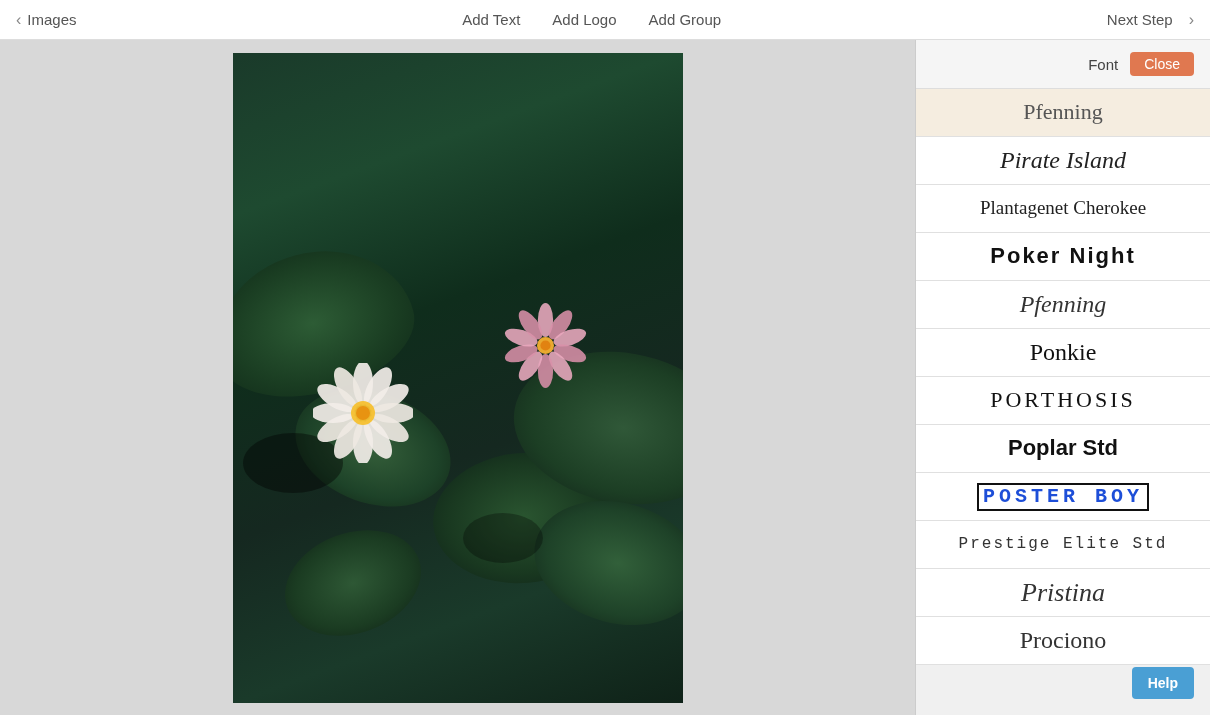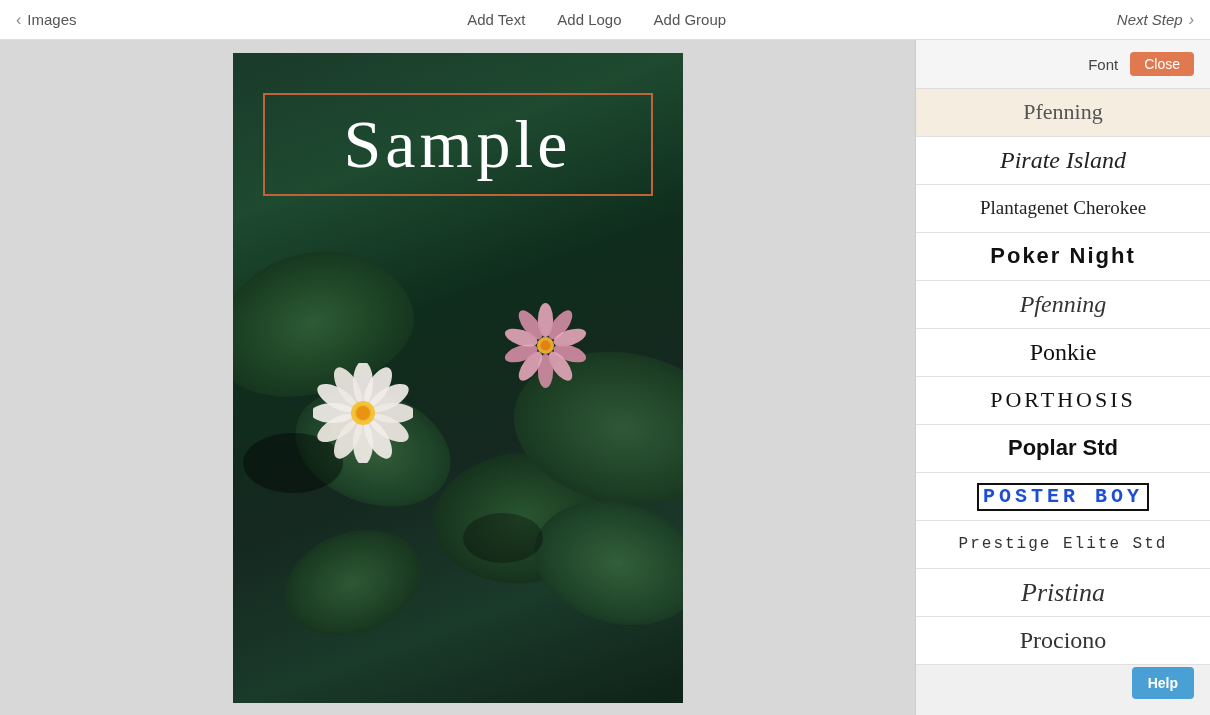--- a/index.html
+++ b/index.html
@@ -44,25 +44,24 @@
     }
     .nav-center a {
       color: #555;
       text-decoration: none;
       font-size: 15px;
       cursor: pointer;
     }
     .nav-right {
       display: flex;
       align-items: center;
-      gap: 6px;
+      gap: 16px;
       cursor: pointer;
       color: #555;
       font-size: 15px;
-      font-style: italic;
     }
     .nav-right .chevron-right {
       font-size: 16px;
       color: #888;
     }
 
     
     #main-content {
       display: flex;
       flex: 1;
@@ -364,23 +363,20 @@
           <ellipse cx="50" cy="20" rx="9" ry="20" fill="#eaaabf" opacity="0.88" transform="rotate(144 50 50)"></ellipse>
           <ellipse cx="50" cy="20" rx="9" ry="20" fill="#d890a8" opacity="0.88" transform="rotate(180 50 50)"></ellipse>
           <ellipse cx="50" cy="20" rx="9" ry="20" fill="#eaaabf" opacity="0.88" transform="rotate(216 50 50)"></ellipse>
           <ellipse cx="50" cy="20" rx="9" ry="20" fill="#d890a8" opacity="0.88" transform="rotate(252 50 50)"></ellipse>
           <ellipse cx="50" cy="20" rx="9" ry="20" fill="#eaaabf" opacity="0.88" transform="rotate(288 50 50)"></ellipse>
           <ellipse cx="50" cy="20" rx="9" ry="20" fill="#d890a8" opacity="0.88" transform="rotate(324 50 50)"></ellipse>
           <circle cx="50" cy="50" r="10" fill="#f5b030" opacity="0.95"></circle>
           <circle cx="50" cy="50" r="6" fill="#e08010" opacity="0.95"></circle>
         </svg>
 
-        <div class="text-overlay-box">
-          <span class="sample-text">Sample</span>
-        </div>
       </div>
     </div>
   </div>
 
   <div id="font-panel">
     <div class="font-panel-header">
       <span class="font-label">Font</span>
       <button class="close-btn">Close</button>
     </div>
 

